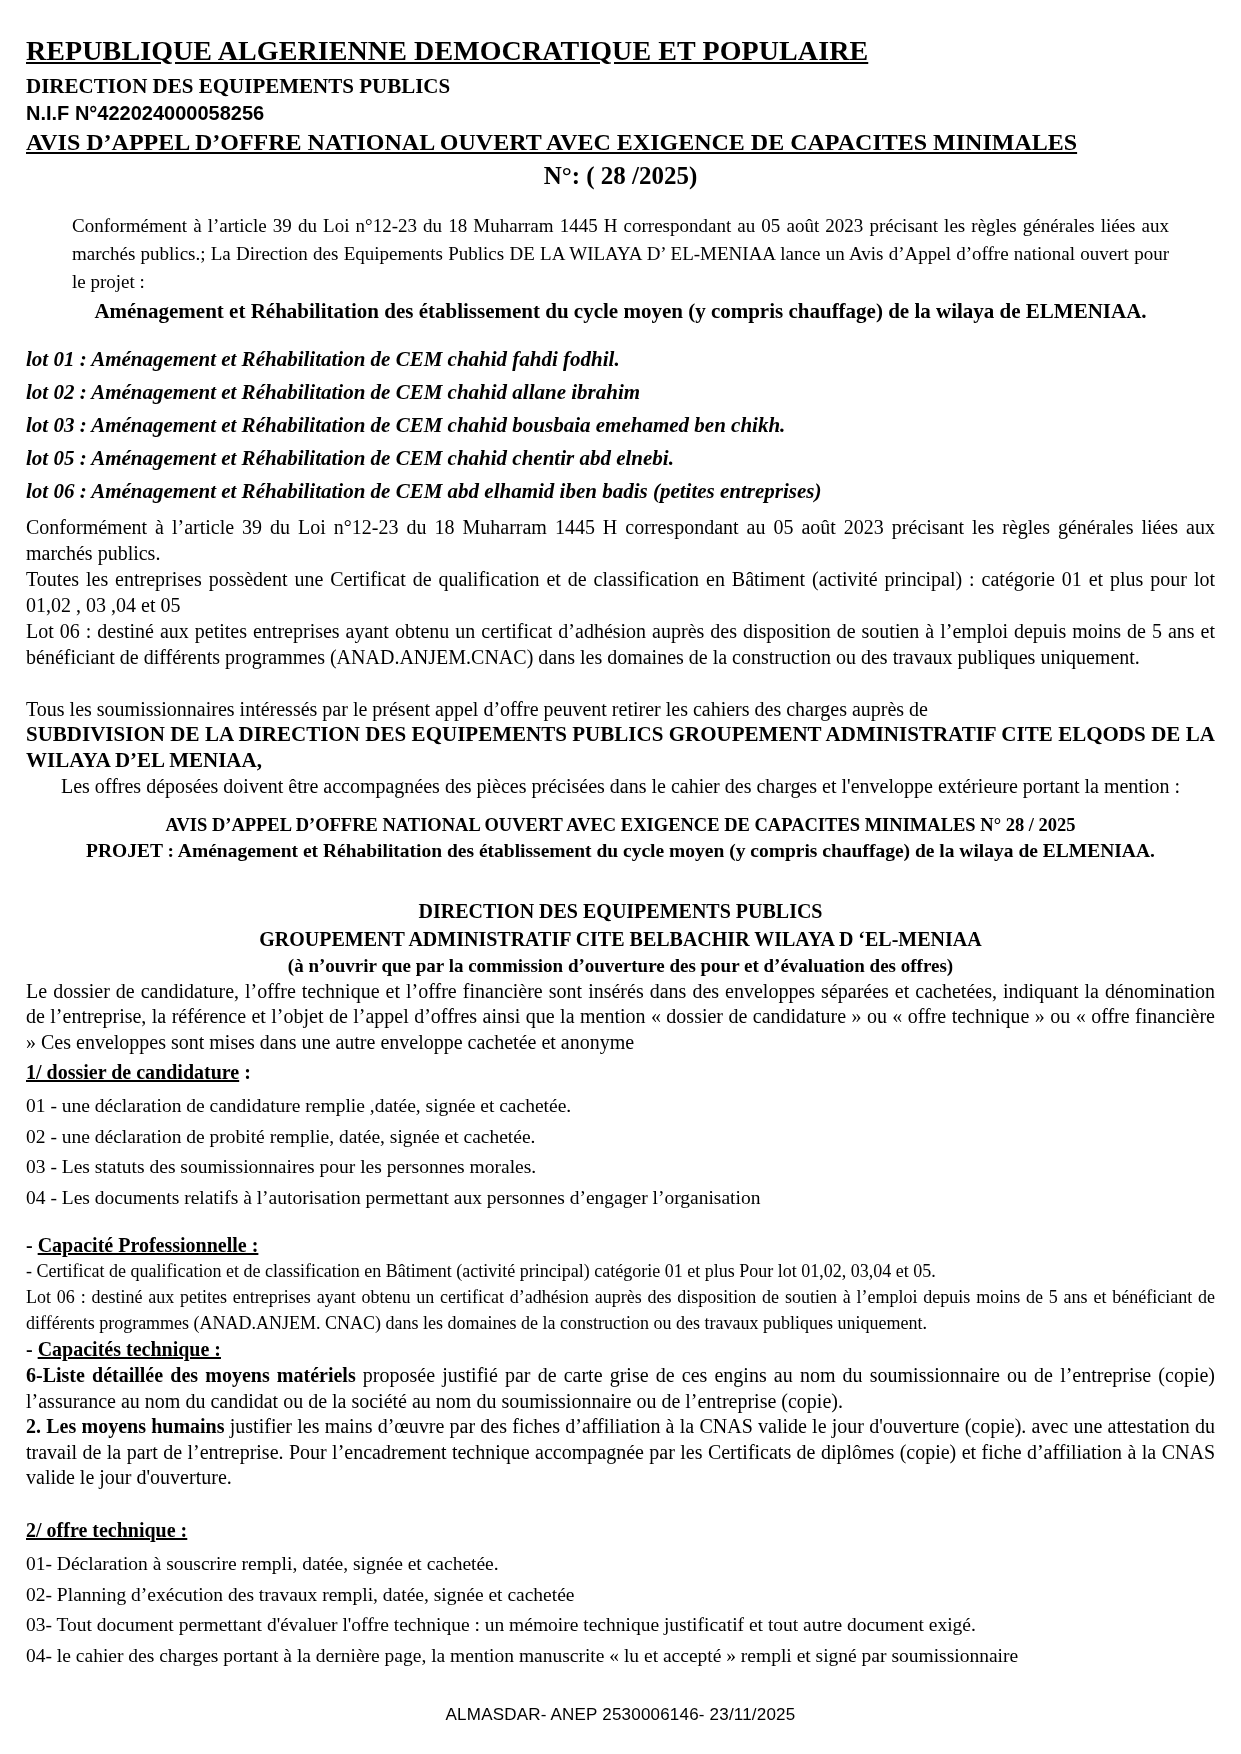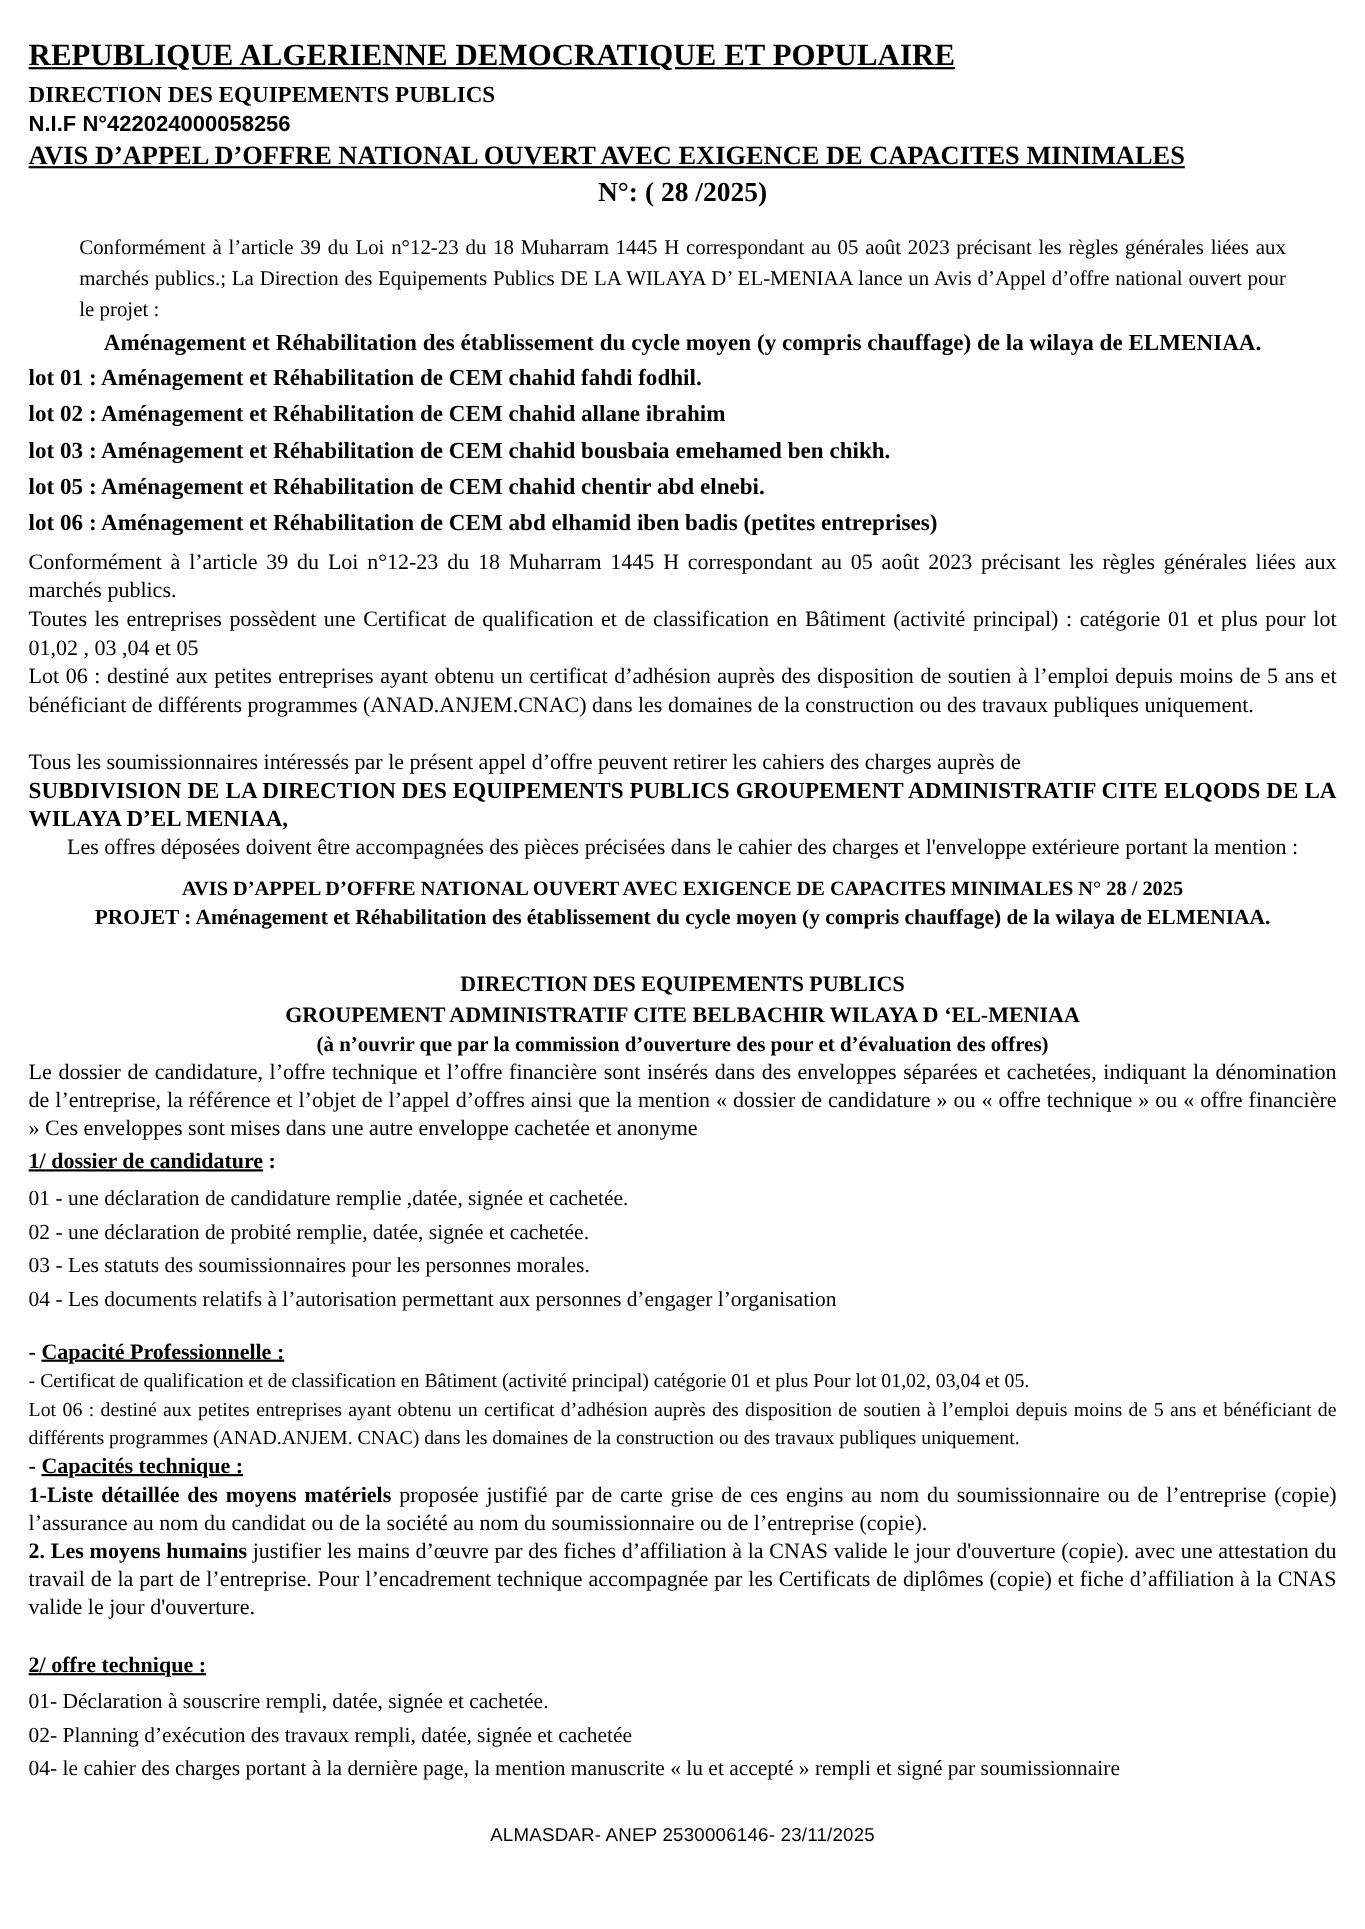--- a/index.html
+++ b/index.html
@@ -76,21 +76,21 @@
     line-height: 1.35;
     margin: 2px 34px 0 34px;
   }
   .lot-line {
     font-size: 21px;
     font-weight: bold;
     line-height: 1.0;
     margin: 0 0 12px 0;
     text-align: left;
   }
-  .lot-list { margin-top: 8px; }
+  .lot-list { margin-top: 24px; font-style: italic; }
 
   .blk-just {
     font-size: 20px;
     line-height: 1.30;
     text-align: justify;
     margin: 0;
   }
   .blk-just.tight { line-height: 1.28; }
 
   .spacer-sm { height: 14px; }
@@ -239,30 +239,31 @@
   <div class="sect-head-dash">
     <span>- </span><span class="uu">Capacité Professionnelle :</span>
   </div>
   <div class="small-line">- Certificat de qualification et de classification en Bâtiment (activité principal) catégorie 01 et plus Pour lot 01,02, 03,04 et 05.</div>
   <div class="small-just">Lot 06 : destiné aux petites entreprises ayant obtenu un certificat d’adhésion auprès des disposition de soutien à l’emploi depuis moins de 5 ans et bénéficiant de différents programmes (ANAD.ANJEM. CNAC) dans les domaines de la construction ou des travaux publiques uniquement.</div>
 
   <div class="sect-head-dash">
     <span>- </span><span class="uu"> Capacités technique :</span>
   </div>
   <div class="blk-just tight">
-    <span class="b">1-Liste détaillée des moyens matériels</span><span> proposée justifié par de carte grise de ces engins au nom du soumissionnaire ou de l’entreprise (copie) l’assurance au nom du candidat ou de la société au nom du soumissionnaire ou de l’entreprise (copie).</span>
+    <span class="b">6-Liste détaillée des moyens matériels</span><span> proposée justifié par de carte grise de ces engins au nom du soumissionnaire ou de l’entreprise (copie) l’assurance au nom du candidat ou de la société au nom du soumissionnaire ou de l’entreprise (copie).</span>
   </div>
   <div class="blk-just tight">
     <span class="b">2. Les moyens humains</span><span> justifier les mains d’œuvre par des fiches d’affiliation à la CNAS valide le jour d'ouverture (copie). avec une attestation du travail de la part de l’entreprise. Pour l’encadrement technique accompagnée par les Certificats de diplômes (copie) et fiche d’affiliation à la CNAS valide le jour d'ouverture.</span>
   </div>
 
   <div class="spacer-md"></div>
 
   <div class="sect-head">2/ offre technique :</div>
   <div style="margin-top:10px;">
     <div class="num-item">01- Déclaration à souscrire rempli, datée, signée et cachetée.</div>
     <div class="num-item">02- Planning d’exécution des travaux rempli, datée, signée et cachetée</div>
+    <div class="num-item">03- Tout document permettant d'évaluer l'offre technique : un mémoire technique justificatif et tout autre document exigé.</div>
     <div class="num-item">04- le cahier des charges portant à la dernière page, la mention manuscrite « lu et accepté »  rempli et signé par soumissionnaire</div>
   </div>
 
   <div class="footer">ALMASDAR- ANEP 2530006146- 23/11/2025</div>
 
 </div>
 
 </body></html>

